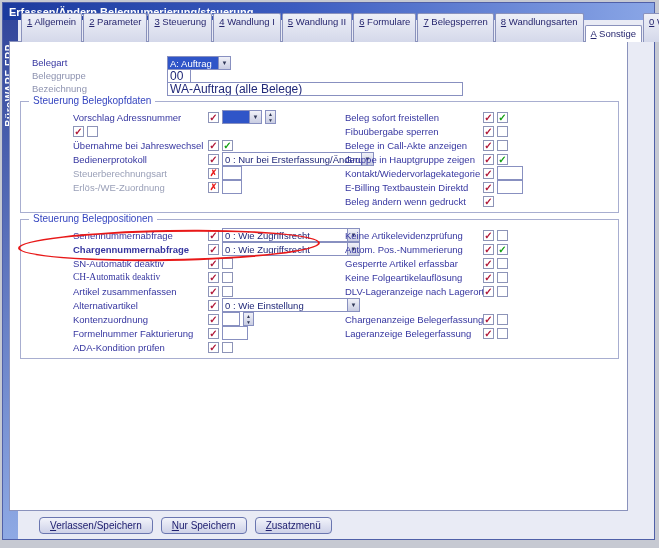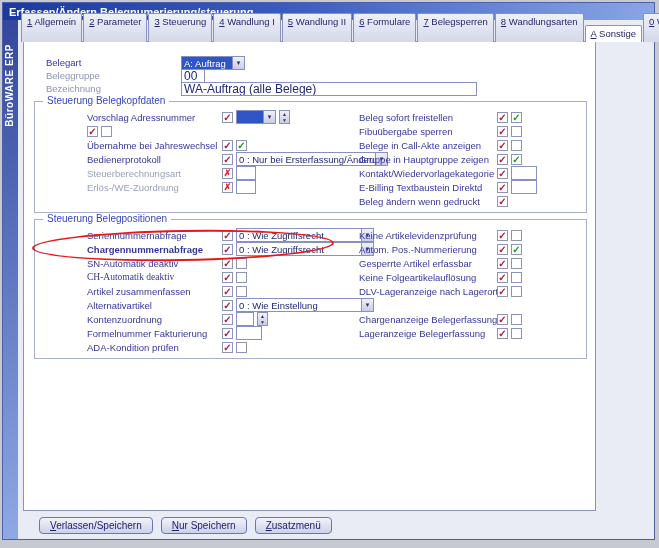--- a/index.html
+++ b/index.html
@@ -32,21 +32,21 @@
   }
   .tab {
     padding: 2px 5px 15px; margin-right: 1px; font-size: 9.5px; color: #26266e;
     background: linear-gradient(#eef0f8, #d4d8ea);
     border: 1px solid #8a92bc; border-bottom: none; border-radius: 2px 2px 0 0;
     white-space: nowrap; cursor: default;
   }
   .tab::first-letter { text-decoration: underline; }
   .tab.active { background: #fff; padding-bottom: 3px; position: relative; z-index: 4; }
   .panel {
-    position: absolute; left: 20px; top: 38px; width: 573px; height: 470px;
+    position: absolute; left: 6px; top: 38px; width: 619px; height: 470px;
     background: #fff; border: 1px solid #8a92bc; z-index: 2;
   }
   .topfields { margin-top: 14px; }
   .frow { display: flex; align-items: center; height: 13px; margin-left: 22px; }
   .flabel { width: 135px; font-size: 9.5px; color: #3636a0; white-space: nowrap; overflow: hidden; }
   .flabel.muted { color: #8e93b0; }
   .select {
     display: inline-flex; height: 14px; border: 1px solid #8890c0; background: #fff;
     overflow: hidden;
   }

